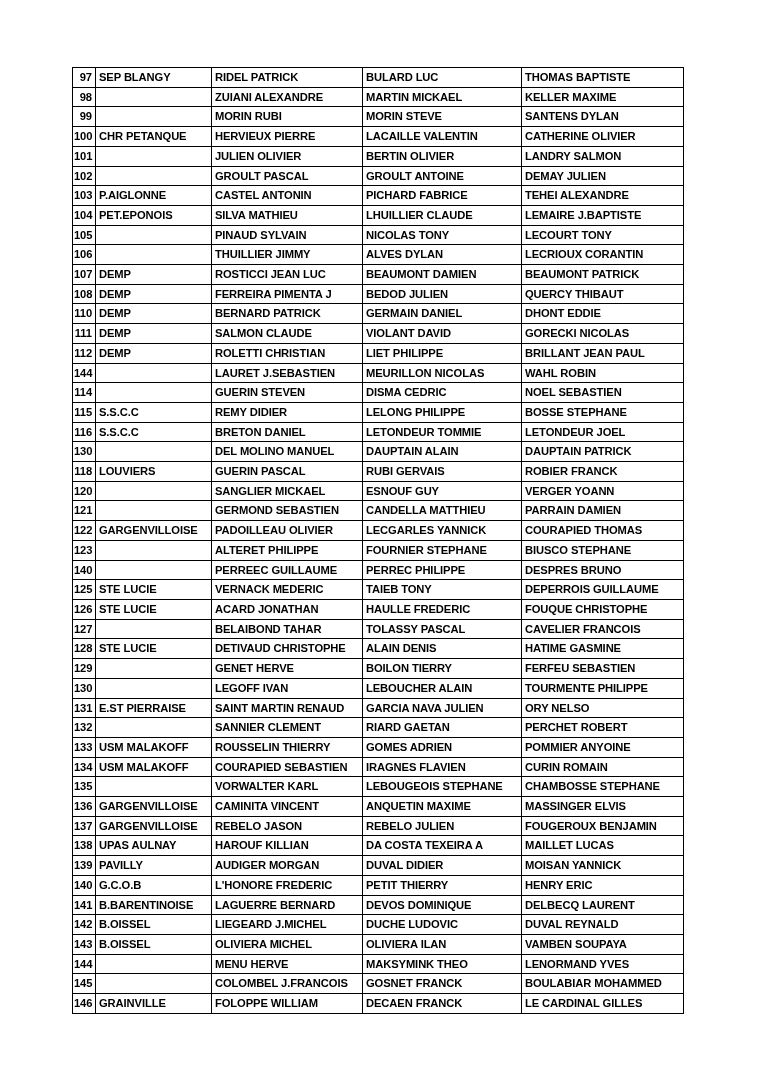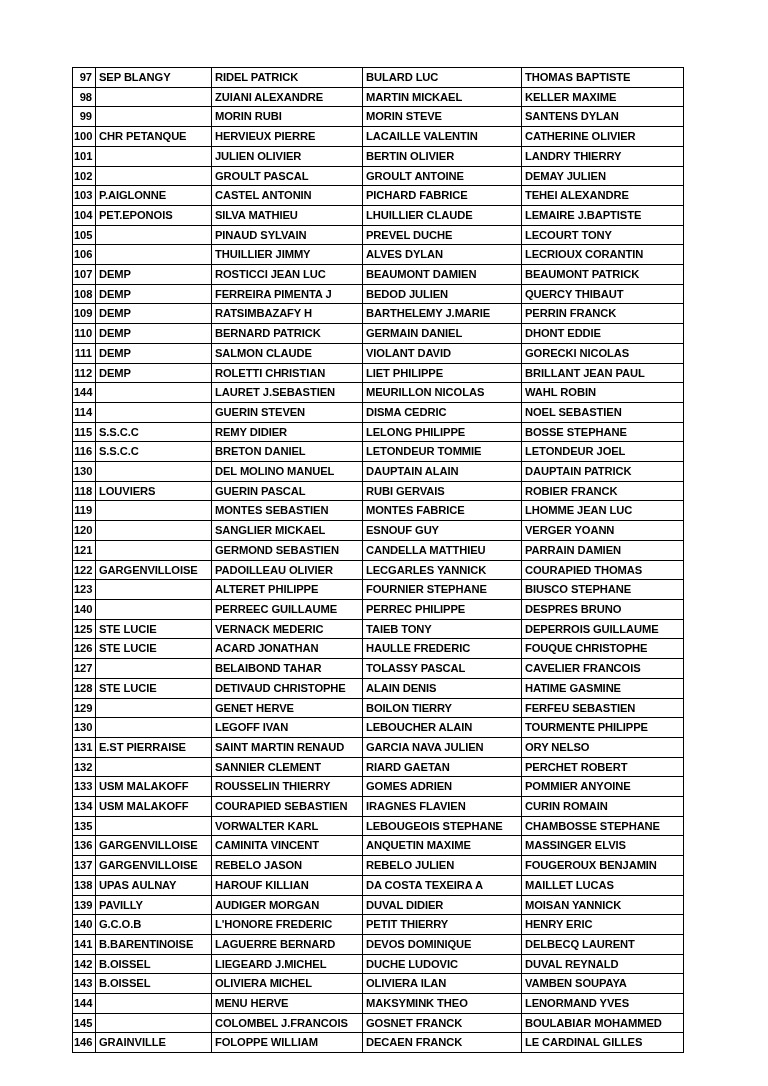--- a/index.html
+++ b/index.html
@@ -100,21 +100,21 @@
             <td class="club">CHR PETANQUE</td>
             <td class="player">HERVIEUX PIERRE</td>
             <td class="player">LACAILLE VALENTIN</td>
             <td class="player">CATHERINE OLIVIER</td>
           </tr>
           <tr>
             <td class="num">101</td>
             <td class="club"></td>
             <td class="player">JULIEN OLIVIER</td>
             <td class="player">BERTIN OLIVIER</td>
-            <td class="player">LANDRY THIERRY</td>
+            <td class="player">LANDRY SALMON</td>
           </tr>
           <tr>
             <td class="num">102</td>
             <td class="club"></td>
             <td class="player">GROULT PASCAL</td>
             <td class="player">GROULT ANTOINE</td>
             <td class="player">DEMAY JULIEN</td>
           </tr>
           <tr>
             <td class="num">103</td>
@@ -127,21 +127,21 @@
             <td class="num">104</td>
             <td class="club">PET.EPONOIS</td>
             <td class="player">SILVA MATHIEU</td>
             <td class="player">LHUILLIER CLAUDE</td>
             <td class="player">LEMAIRE J.BAPTISTE</td>
           </tr>
           <tr>
             <td class="num">105</td>
             <td class="club"></td>
             <td class="player">PINAUD SYLVAIN</td>
-            <td class="player">PREVEL DUCHE</td>
+            <td class="player">NICOLAS TONY</td>
             <td class="player">LECOURT TONY</td>
           </tr>
           <tr>
             <td class="num">106</td>
             <td class="club"></td>
             <td class="player">THUILLIER JIMMY</td>
             <td class="player">ALVES DYLAN</td>
             <td class="player">LECRIOUX CORANTIN</td>
           </tr>
           <tr>
@@ -152,27 +152,20 @@
             <td class="player">BEAUMONT PATRICK</td>
           </tr>
           <tr>
             <td class="num">108</td>
             <td class="club">DEMP</td>
             <td class="player">FERREIRA PIMENTA J</td>
             <td class="player">BEDOD JULIEN</td>
             <td class="player">QUERCY THIBAUT</td>
           </tr>
           <tr>
-            <td class="num">109</td>
-            <td class="club">DEMP</td>
-            <td class="player">RATSIMBAZAFY H</td>
-            <td class="player">BARTHELEMY J.MARIE</td>
-            <td class="player">PERRIN FRANCK</td>
-          </tr>
-          <tr>
             <td class="num">110</td>
             <td class="club">DEMP</td>
             <td class="player">BERNARD PATRICK</td>
             <td class="player">GERMAIN DANIEL</td>
             <td class="player">DHONT EDDIE</td>
           </tr>
           <tr>
             <td class="num">111</td>
             <td class="club">DEMP</td>
             <td class="player">SALMON CLAUDE</td>
@@ -220,27 +213,20 @@
             <td class="player">DEL MOLINO MANUEL</td>
             <td class="player">DAUPTAIN ALAIN</td>
             <td class="player">DAUPTAIN PATRICK</td>
           </tr>
           <tr>
             <td class="num">118</td>
             <td class="club">LOUVIERS</td>
             <td class="player">GUERIN PASCAL</td>
             <td class="player">RUBI GERVAIS</td>
             <td class="player">ROBIER FRANCK</td>
-          </tr>
-          <tr>
-            <td class="num">119</td>
-            <td class="club"></td>
-            <td class="player">MONTES SEBASTIEN</td>
-            <td class="player">MONTES FABRICE</td>
-            <td class="player">LHOMME JEAN LUC</td>
           </tr>
           <tr>
             <td class="num">120</td>
             <td class="club"></td>
             <td class="player">SANGLIER MICKAEL</td>
             <td class="player">ESNOUF GUY</td>
             <td class="player">VERGER YOANN</td>
           </tr>
           <tr>
             <td class="num">121</td>

